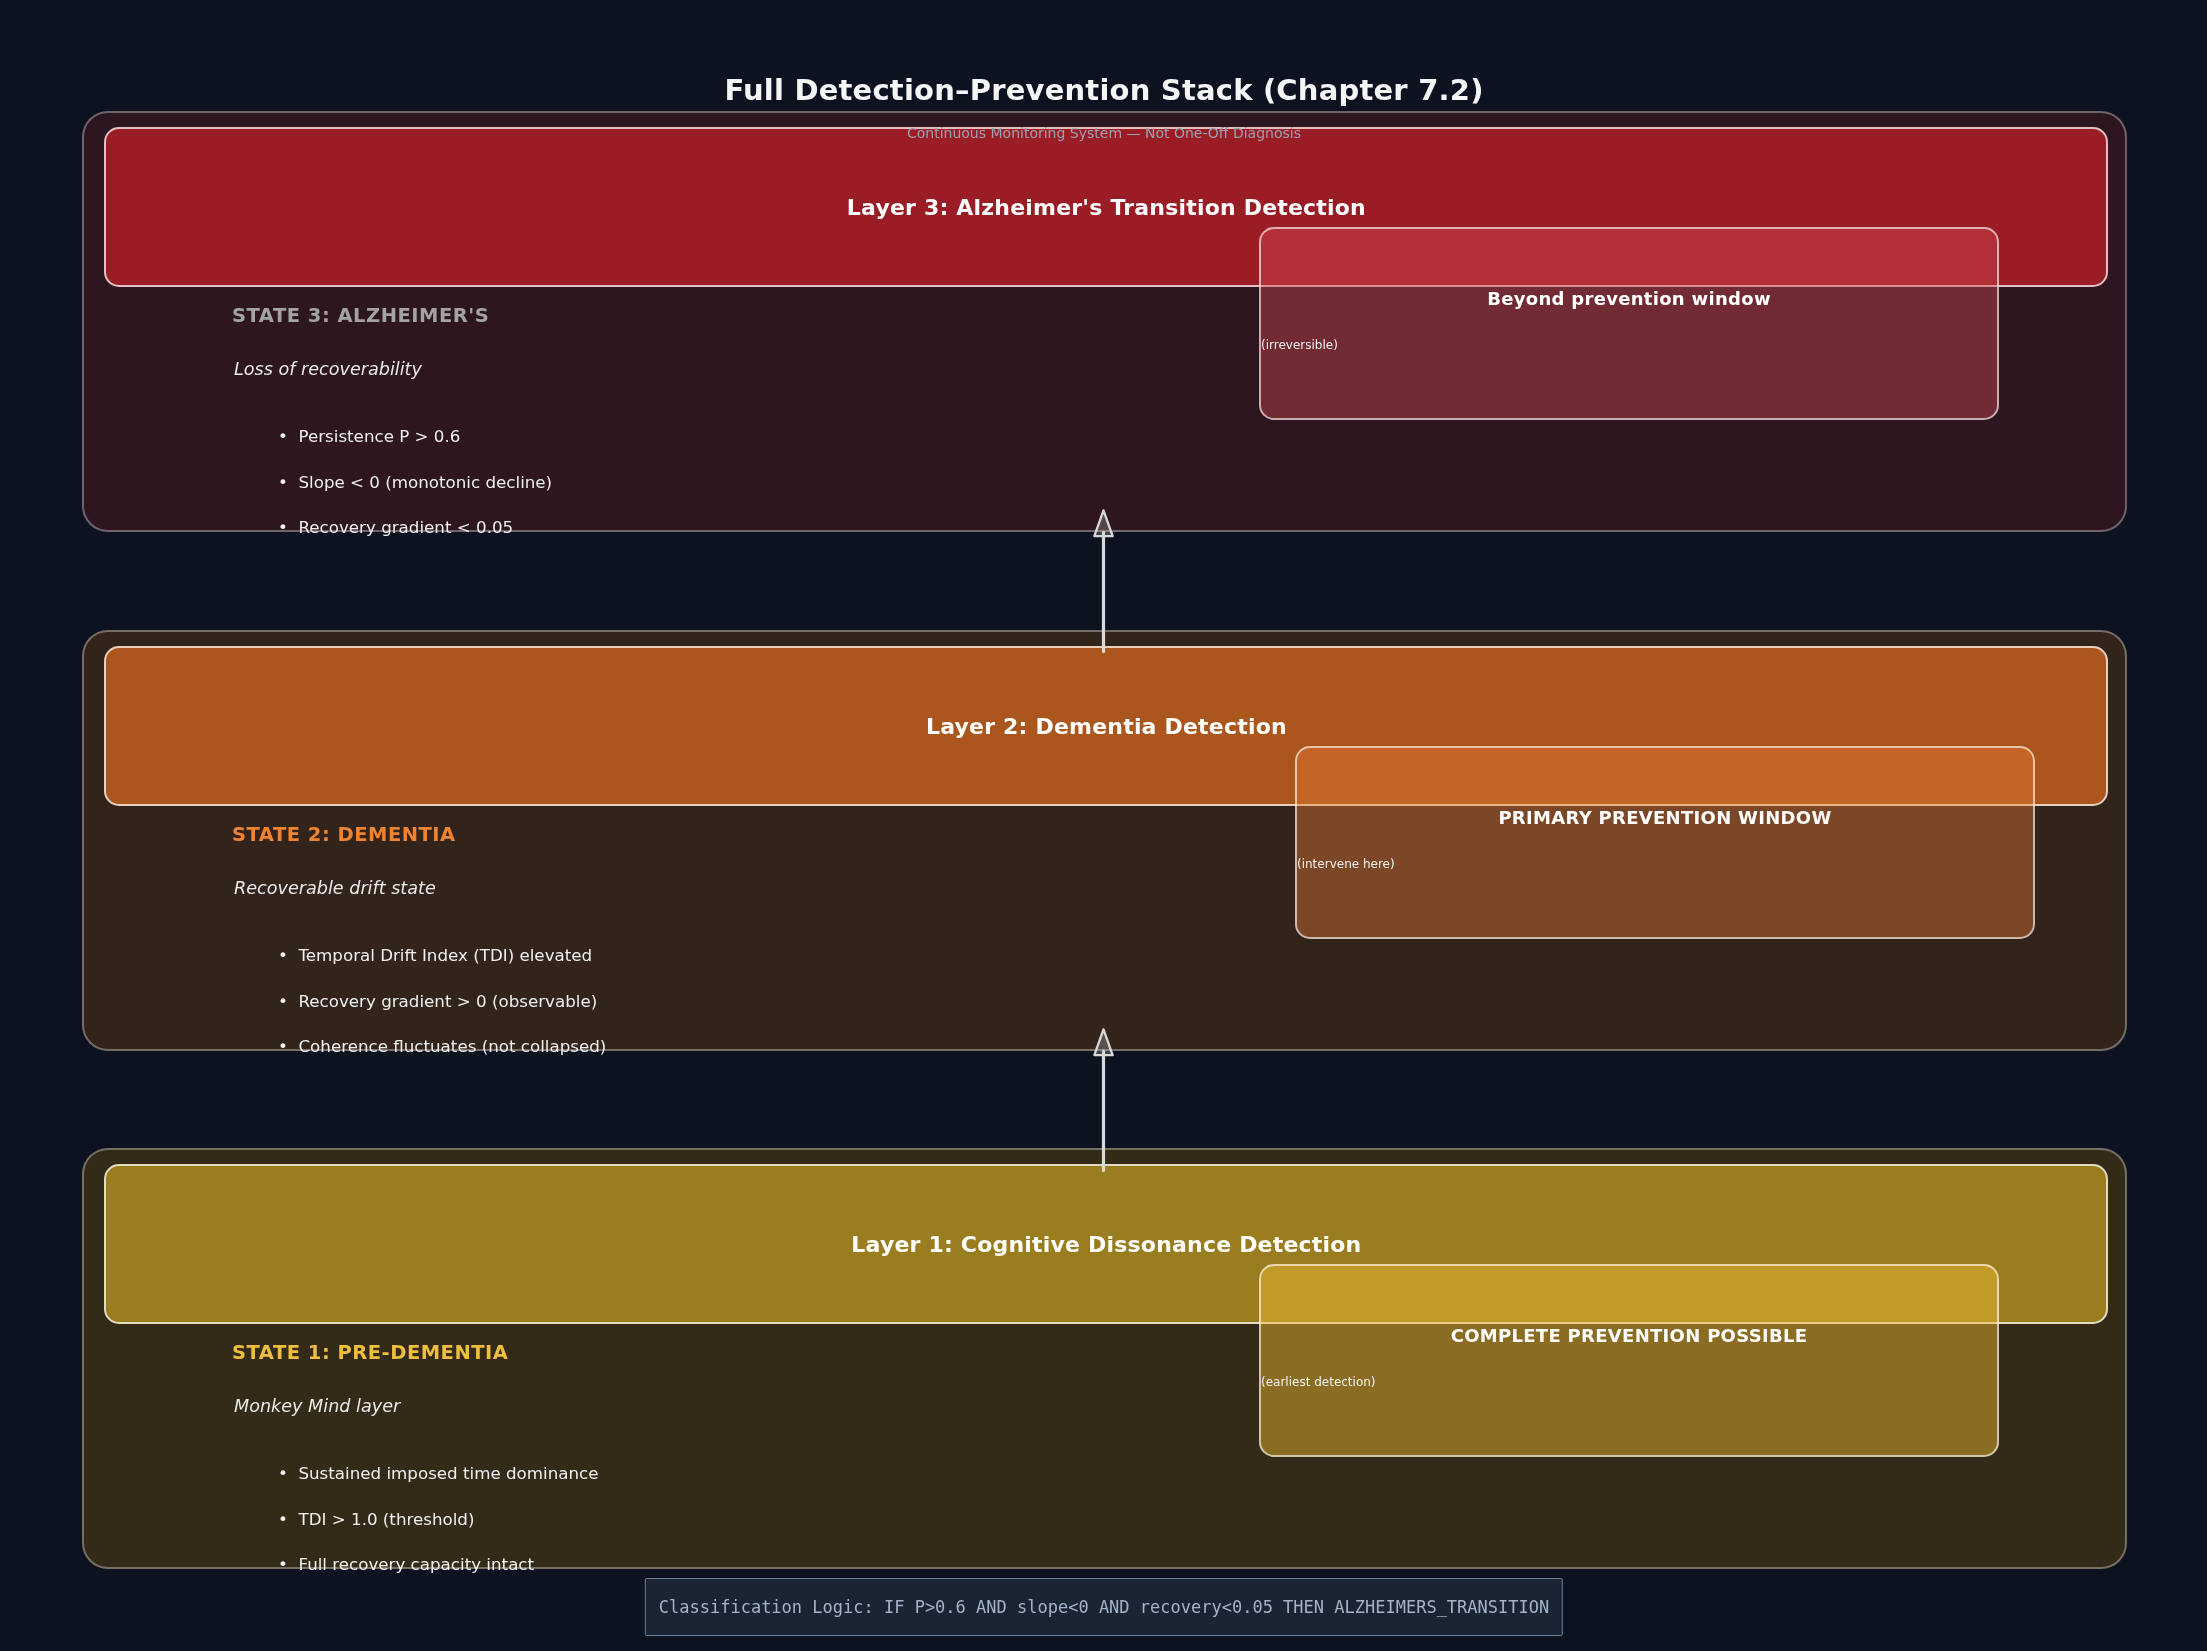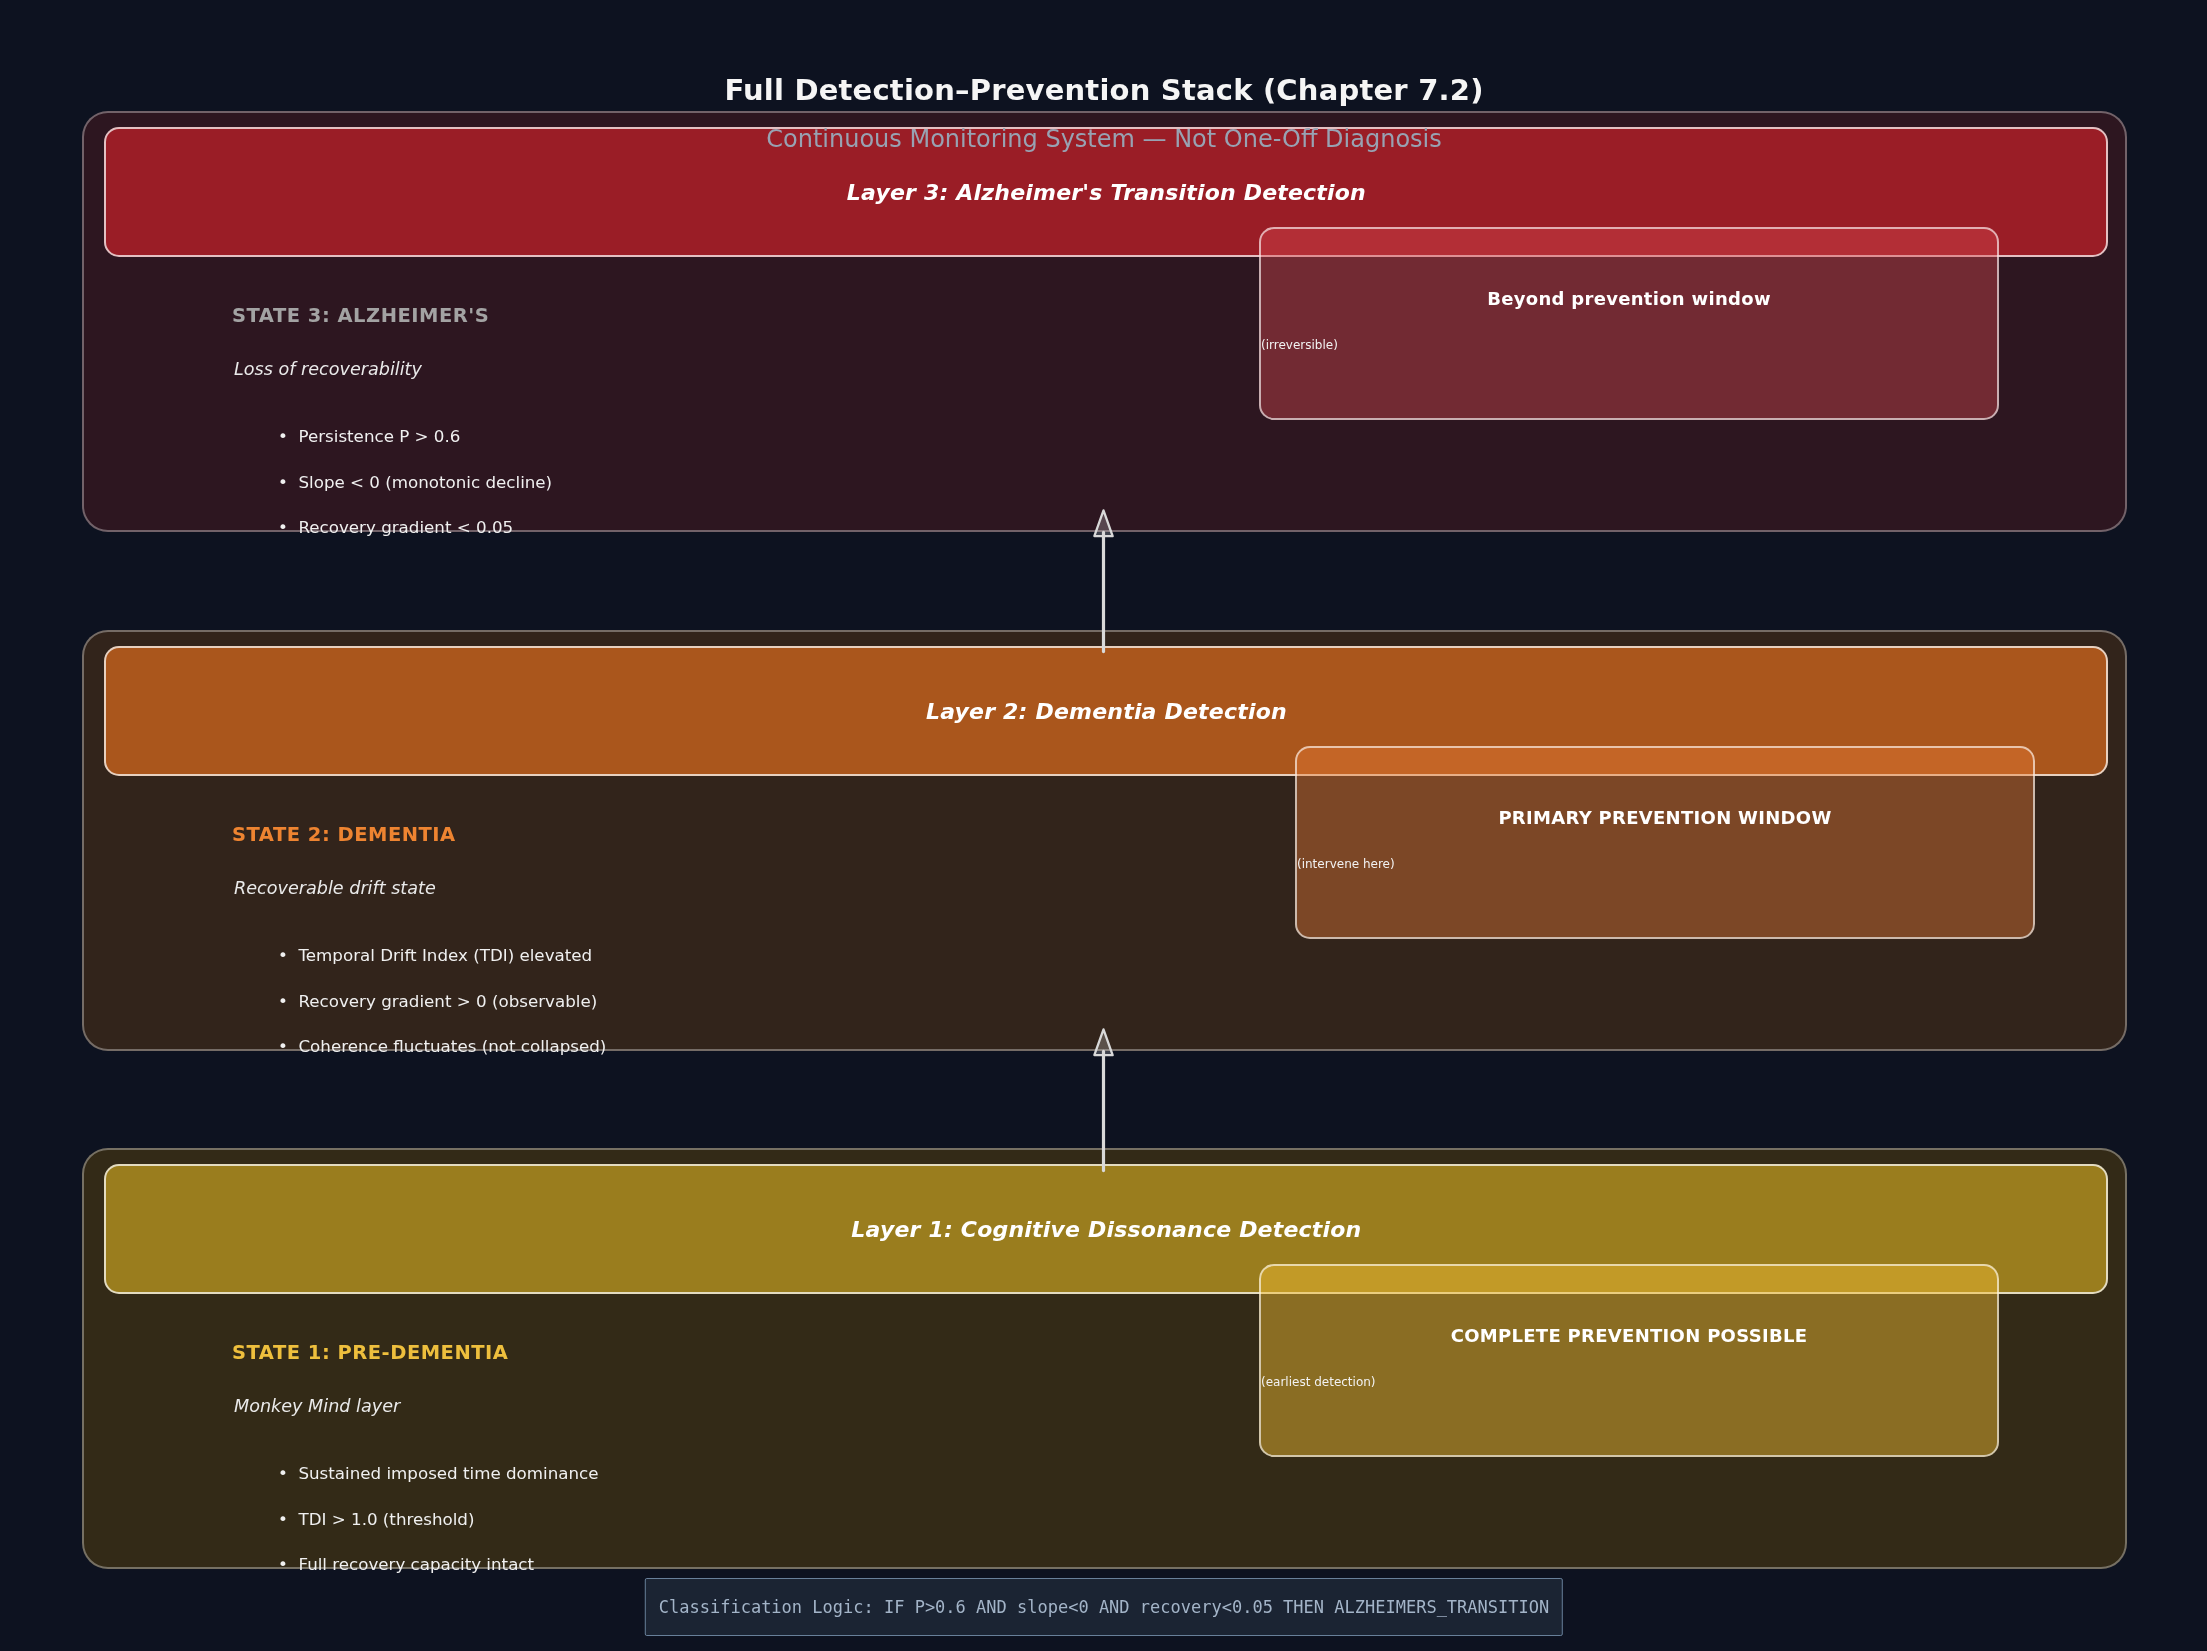--- a/index.html
+++ b/index.html
@@ -14,38 +14,38 @@
   .page-title{
     position:absolute;top:73px;left:0;right:0;
     text-align:center;
     font-size:29px;font-weight:bold;color:#f5f5f5;
     letter-spacing:0.2px;
     z-index:8;
   }
   .page-subtitle{
     position:absolute;top:125px;left:0;right:0;
     text-align:center;
-    font-size:24px;color:#98a2b2;
+    font-size:14px;color:#98a2b2;
     z-index:8;
   }
   .layer{
     position:absolute;left:82px;width:2045px;height:421px;
     border:2.8px solid rgba(255,255,255,0.33);
     border-radius:26px;
     box-sizing:border-box;
   }
   .layer-3{top:111px;}
   .layer-2{top:630px;}
   .layer-1{top:1148px;}
   .layer-header{
-    position:absolute;left:20.4px;top:14px;width:2004px;height:130px;
+    position:absolute;left:20.4px;top:14px;width:2004px;height:160px;
     border:2.3px solid rgba(255,255,255,0.72);
     border-radius:15px;
     box-sizing:border-box;
-    display:flex;align-items:center;justify-content:center;font-style:italic;
+    display:flex;align-items:center;justify-content:center;
   }
   .layer-header-label{
     font-size:22px;font-weight:bold;color:#ffffff;
     letter-spacing:0.2px;
   }
   .state-title{
     position:absolute;left:148px;top:191px;
     font-size:19.5px;font-weight:bold;letter-spacing:0.5px;
   }
   .state-subtitle{

